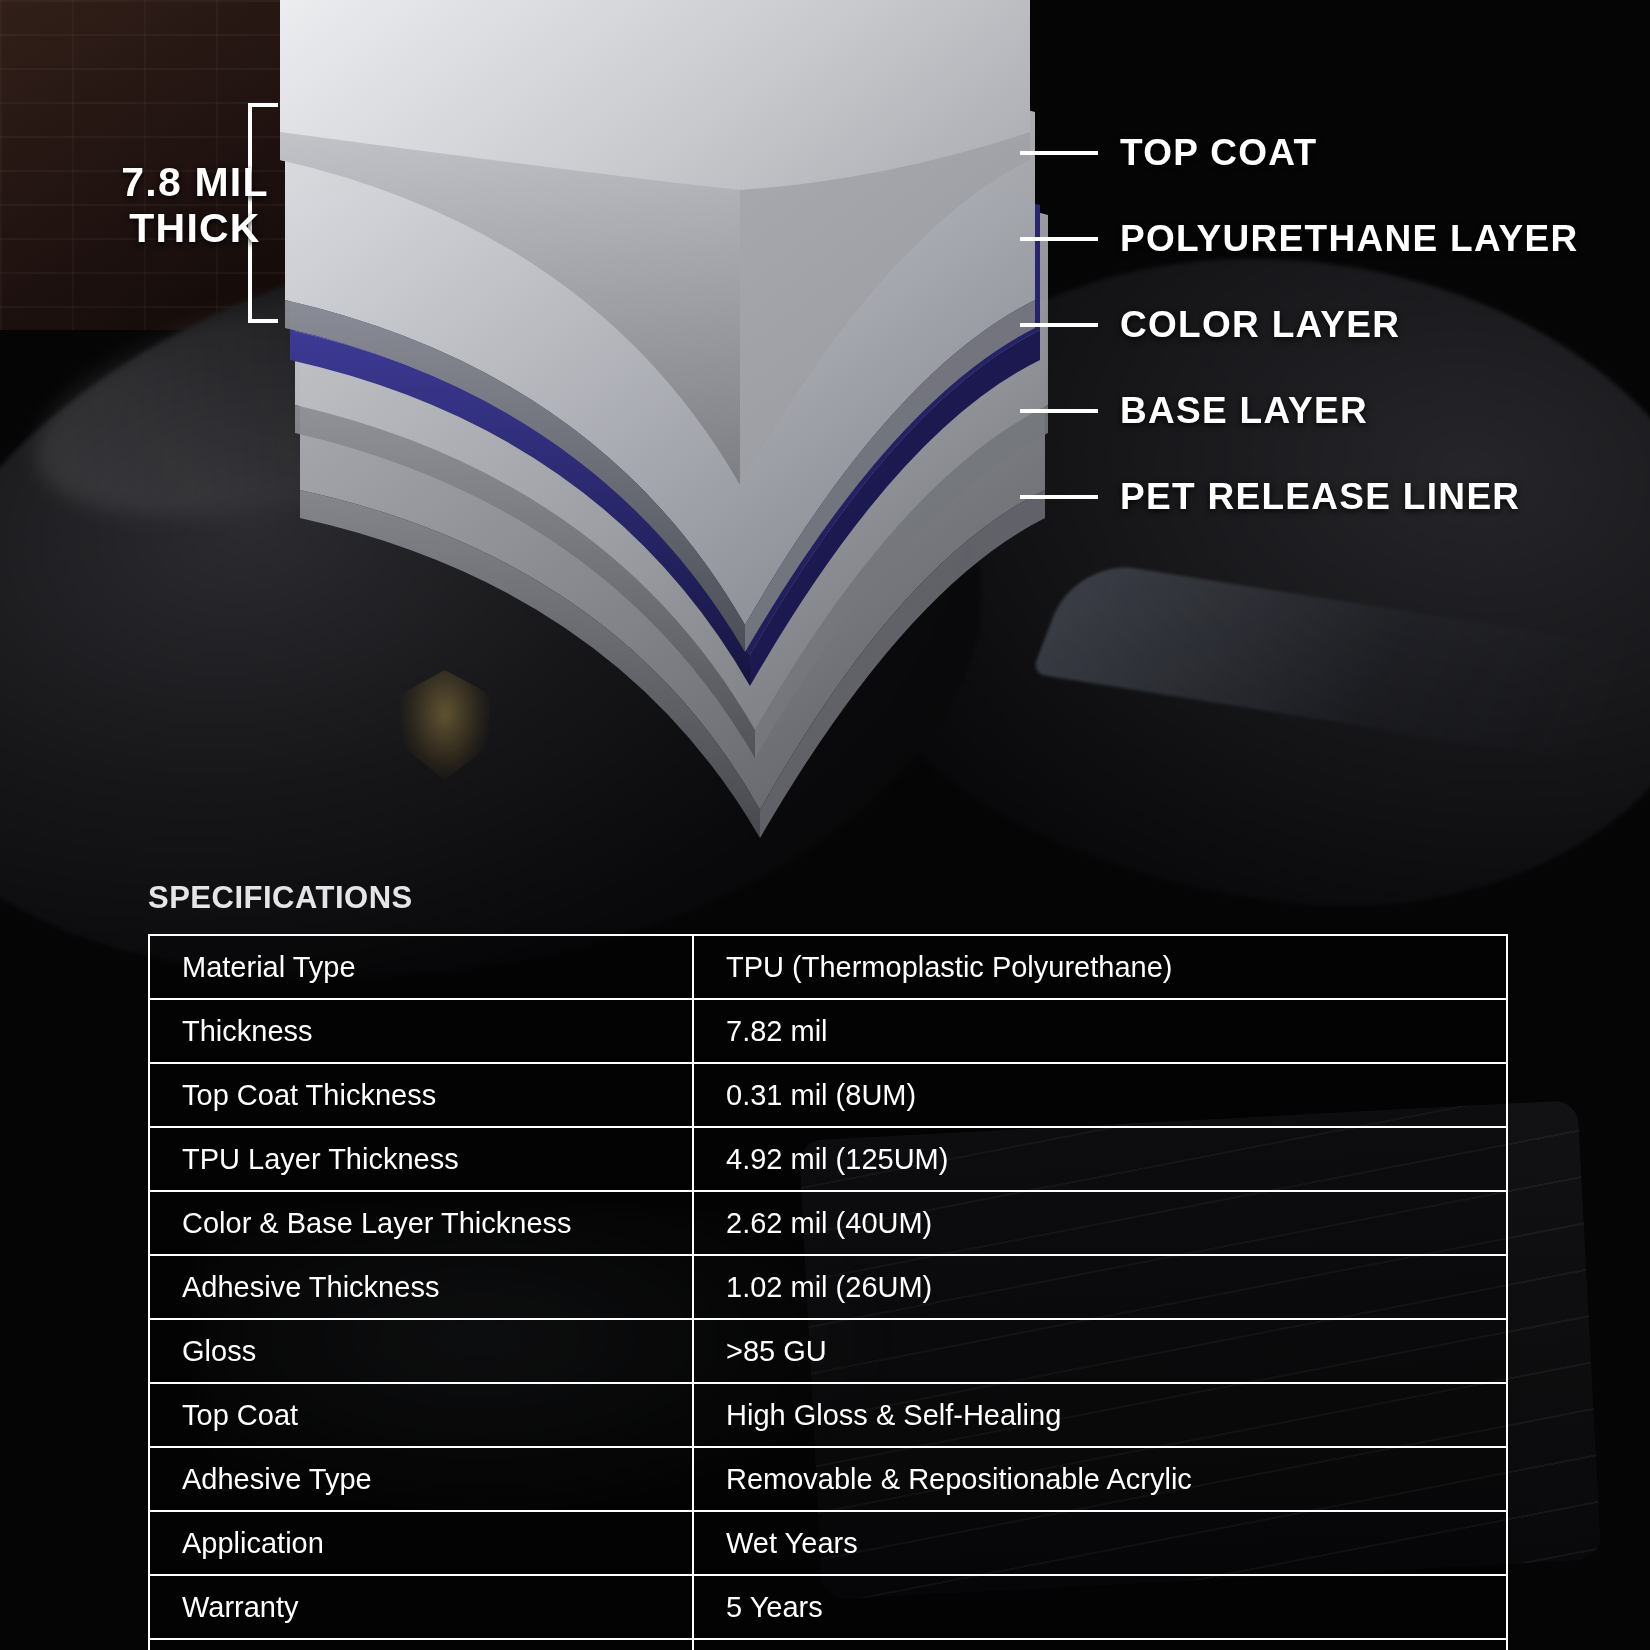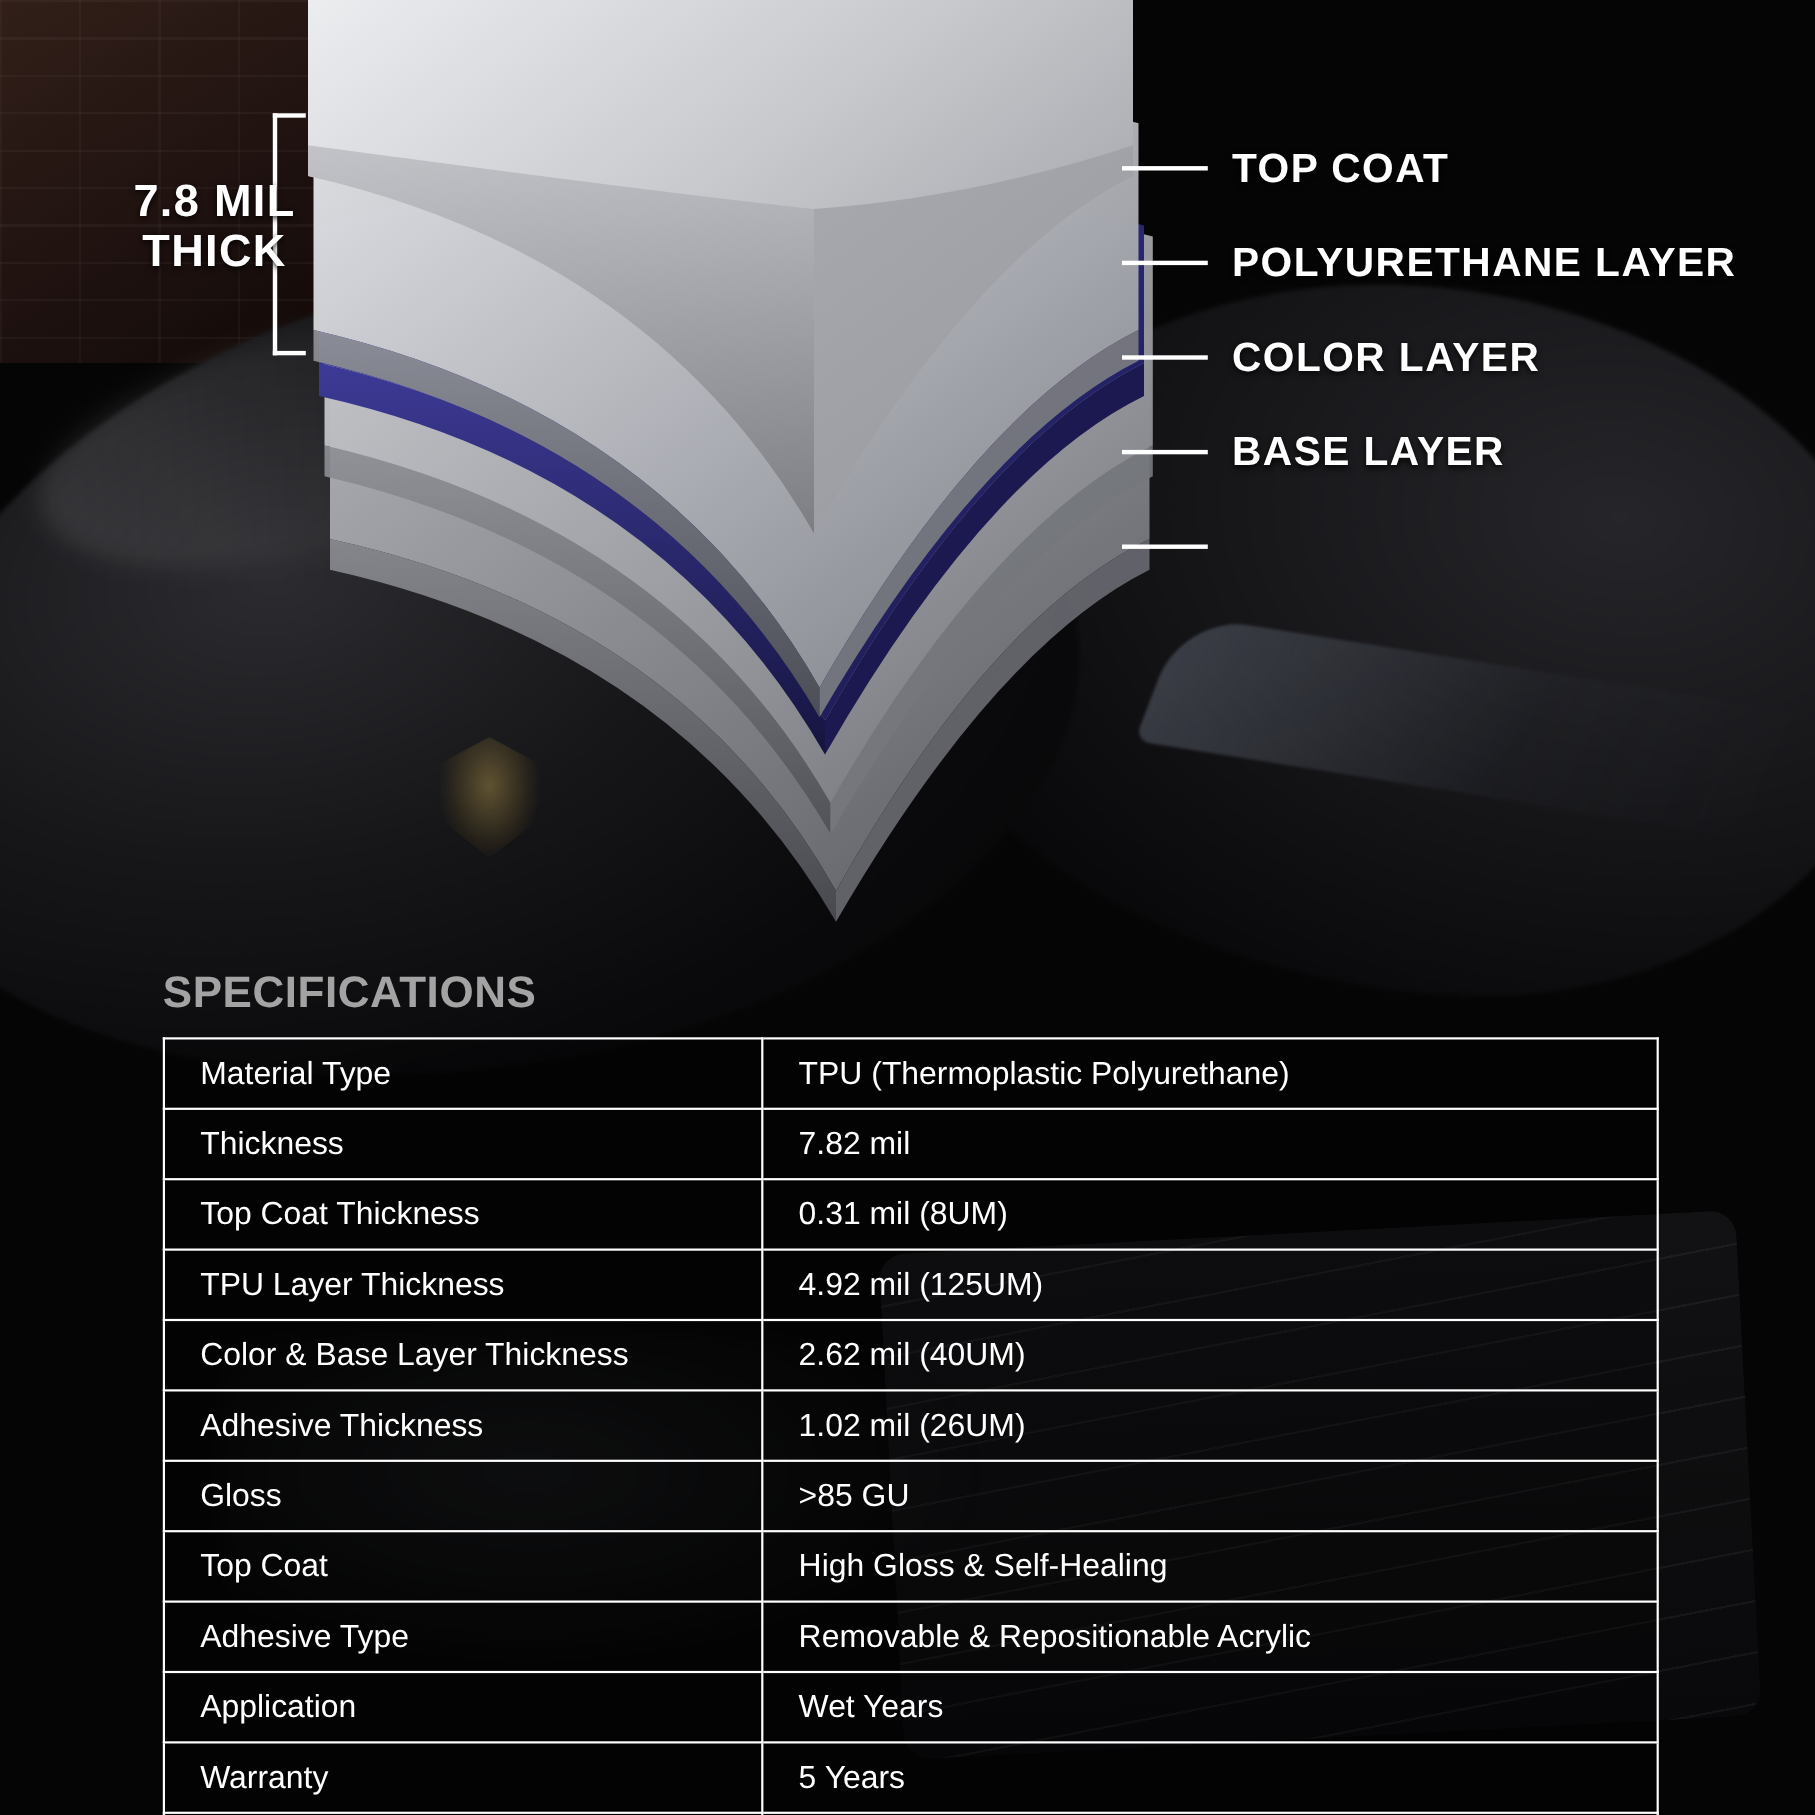--- a/index.html
+++ b/index.html
@@ -161,24 +161,24 @@
   }
 
   
   .specs {
     position: absolute;
     left: 148px;
     top: 880px;
     width: 1360px;
   }
   .specs-title {
-    font-size: 40px;
+    font-size: 31px;
     font-weight: bold;
     letter-spacing: 0.5px;
-    color: #a3a3a3;
+    color: #e5e5e5;
     margin-bottom: 18px;
   }
   table.spec-table {
     border-collapse: collapse;
     width: 1290px;
     table-layout: fixed;
   }
   table.spec-table td {
     border: 2px solid #ffffff;
     height: 54px;
@@ -297,20 +297,21 @@
       <div class="callout">
         <span class="leader"></span>
         <span class="clabel">COLOR LAYER</span>
       </div>
       <div class="callout">
         <span class="leader"></span>
         <span class="clabel">BASE LAYER</span>
       </div>
       <div class="callout">
         <span class="leader"></span>
+        <span class="clabel">PET RELEASE LINER</span>
       </div>
     </div>
   </div>
 
   <div class="specs">
     <div class="specs-title">SPECIFICATIONS</div>
     <table class="spec-table">
       <tbody>
         <tr>
           <td class="k">Material Type</td>

